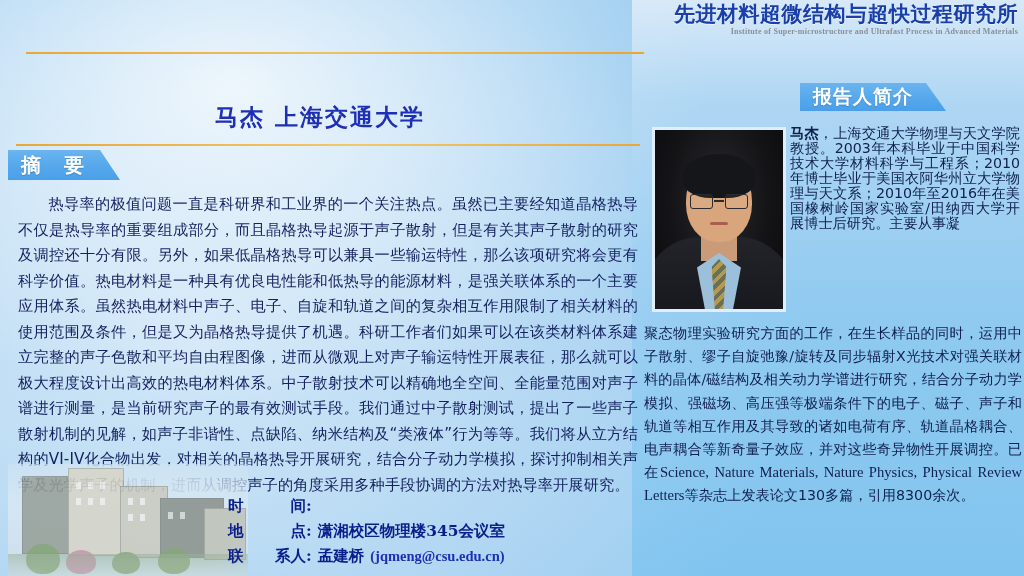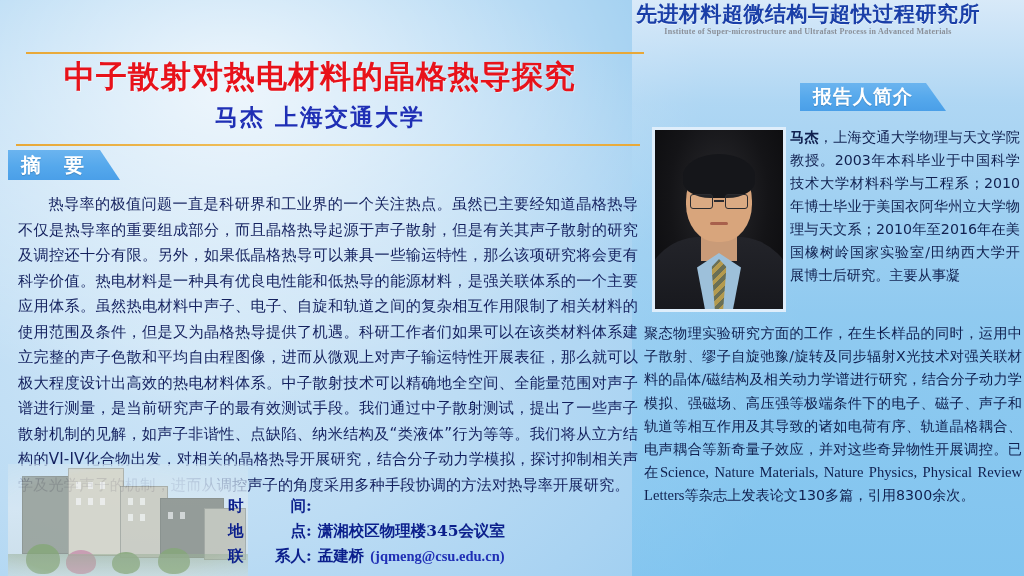--- a/index.html
+++ b/index.html
@@ -82,21 +82,21 @@
   #logo-divider {
     width: 2px; height: 30px; margin: 0 8px;
     background: rgba(255,255,255,.8);
   }
 
   
   #institute-block {
     position: absolute;
     right: 6px; top: 2px;
     width: 420px;
-    text-align: center;
+    text-align: right;
   }
   #inst-cn {
     font-family: "DejaVu Serif", serif;
     font-size: 21px; font-weight: 700; color: #1a3fa8;
     letter-spacing: .5px; line-height: 1.15;
     text-shadow: 0 1px 0 rgba(255,255,255,.55);
   }
   #inst-en {
     font-family: "Liberation Serif", serif;
     font-size: 8px; font-weight: 700; color: #8a8f98;
@@ -318,21 +318,21 @@
     transform: translateX(-50%);
     width: 18px; height: 3px; border-radius: 2px;
     background: #a8604c;
   }
 
   #bio-text {
     position: absolute;
     left: 790px; top: 126px; width: 230px;
     font-family: "DejaVu Sans", sans-serif;
     font-size: 14.2px;
-    line-height: 23px;
+    line-height: 15px;
     color: #10204f;
     text-align: justify;
   }
   #bio-text-cont {
     position: absolute;
     left: 644px; top: 322px; width: 378px;
     font-family: "DejaVu Sans", sans-serif;
     font-size: 14.2px;
     line-height: 23.2px;
     color: #10204f;
@@ -354,21 +354,20 @@
 
 
   <div id="institute-block">
     <div id="inst-cn">先进材料超微结构与超快过程研究所</div>
     <div id="inst-en">Institute of Super-microstructure and Ultrafast Process in Advanced Materials</div>
   </div>
 
   <div id="gold-rule-top"></div>
   <div id="gold-rule-right"></div>
 
-  <div id="talk-title">中子散射对热电材料的晶格热导探究</div>
   <div id="talk-speaker">马杰   上海交通大学</div>
 
   <div id="gold-rule-abs"></div>
 
   <div class="banner" id="abstract-banner">
     <span>摘  要</span>
   </div>
   <div id="abstract-body">热导率的极值问题一直是科研界和工业界的一个关注热点。虽然已主要经知道晶格热导不仅是热导率的重要组成部分，而且晶格热导起源于声子散射，但是有关其声子散射的研究及调控还十分有限。另外，如果低晶格热导可以兼具一些输运特性，那么该项研究将会更有科学价值。热电材料是一种具有优良电性能和低热导的能源材料，是强关联体系的一个主要应用体系。虽然热电材料中声子、电子、自旋和轨道之间的复杂相互作用限制了相关材料的使用范围及条件，但是又为晶格热导提供了机遇。科研工作者们如果可以在该类材料体系建立完整的声子色散和平均自由程图像，进而从微观上对声子输运特性开展表征，那么就可以极大程度设计出高效的热电材料体系。中子散射技术可以精确地全空间、全能量范围对声子谱进行测量，是当前研究声子的最有效测试手段。我们通过中子散射测试，提出了一些声子散射机制的见解，如声子非谐性、点缺陷、纳米结构及“类液体”行为等等。我们将从立方结构的VI-IV化合物出发，对相关的晶格热导开展研究，结合分子动力学模拟，探讨抑制相关声学及光学声子的机制，进而从调控声子的角度采用多种手段协调的方法对热导率开展研究。</div>
 
   <div id="building-photo">

